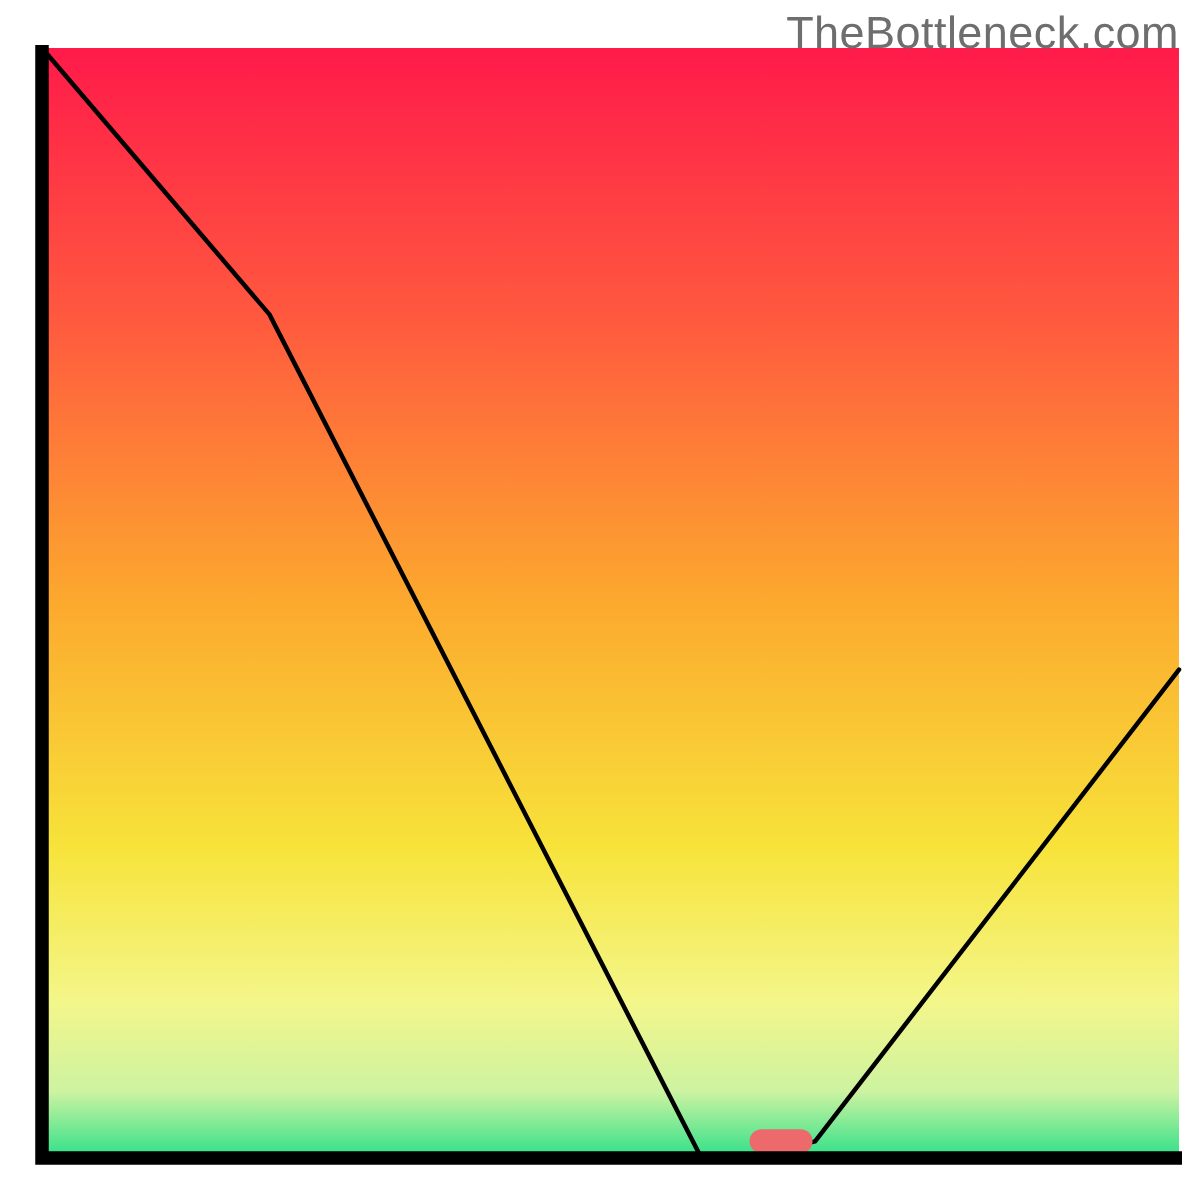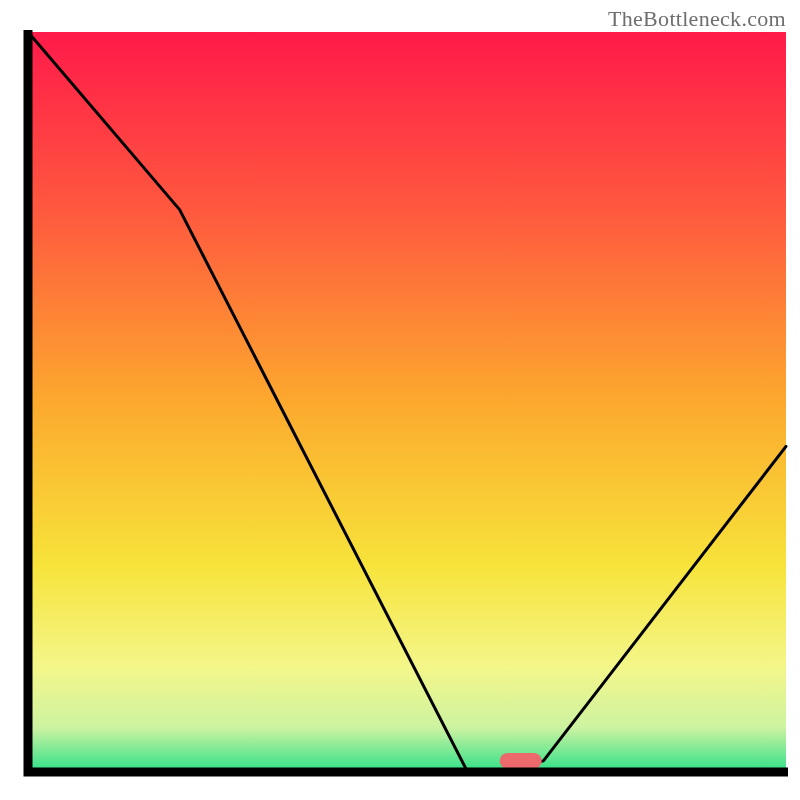--- a/index.html
+++ b/index.html
@@ -13,25 +13,24 @@
   .container {
     position: relative;
     width: 800px;
     height: 800px;
   }
   .watermark {
     position: absolute;
     top: 6px;
     right: 14px;
     color: #6e6e6e;
-    font-size: 22px;
+    font-size: 30px;
     font-weight: 400;
     letter-spacing: 0.3px;
     z-index: 10;
-    font-family: Liberation Serif, serif;
   }
   svg.plot {
     position: absolute;
     top: 0;
     left: 0;
     width: 800px;
     height: 800px;
   }
 </style>
 </head>

